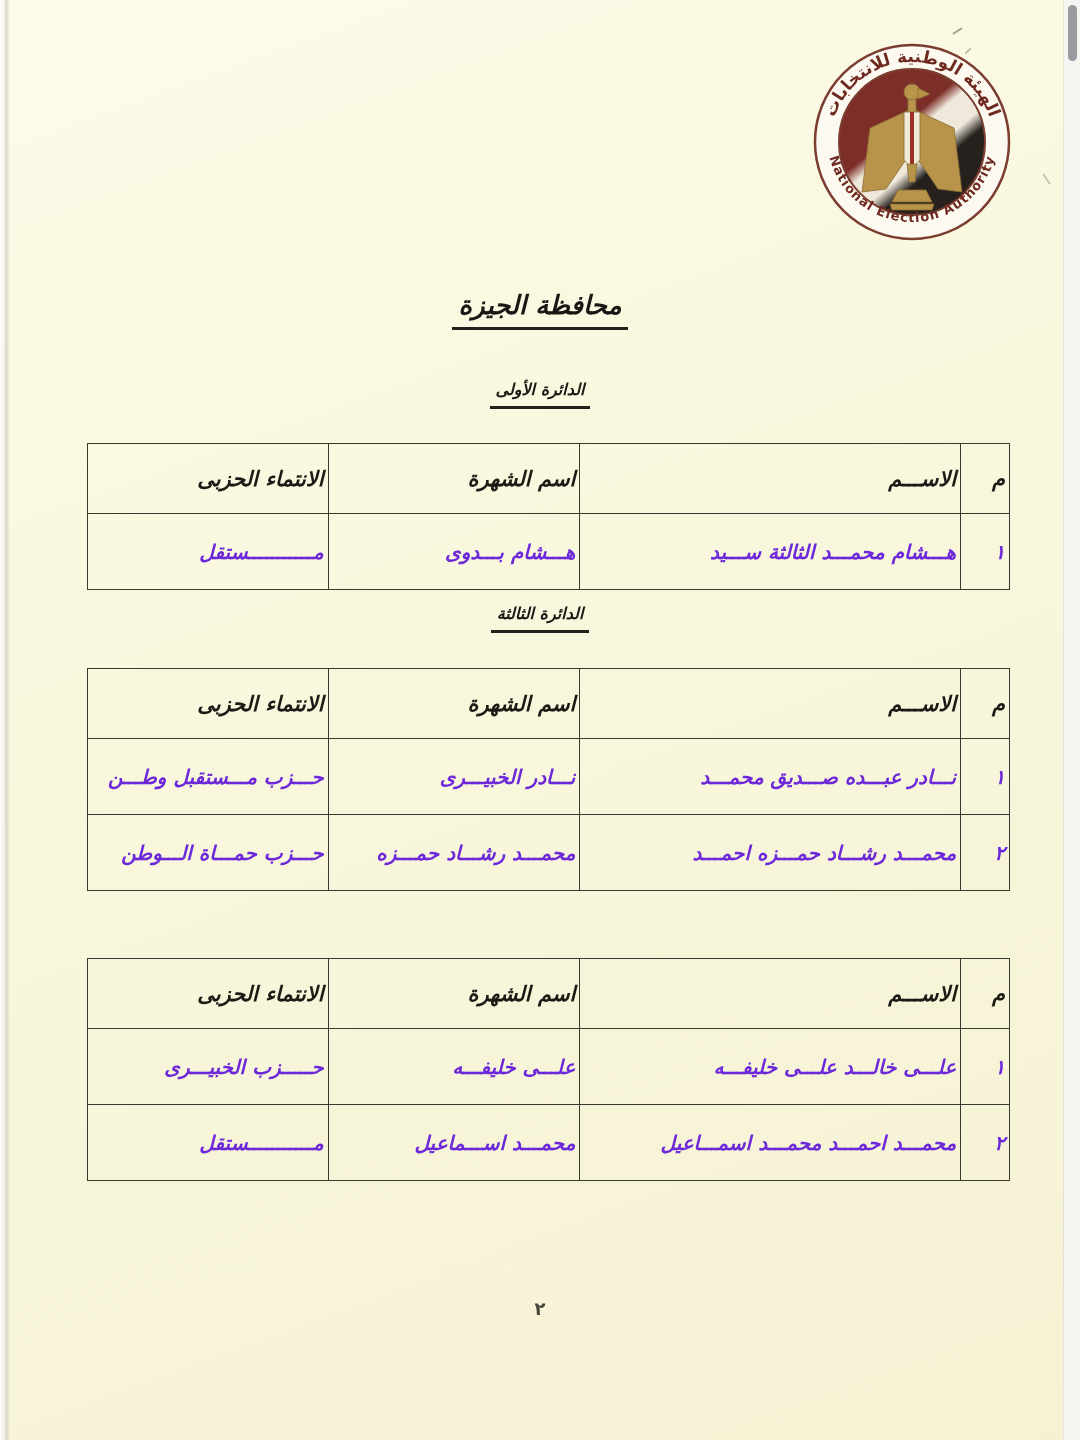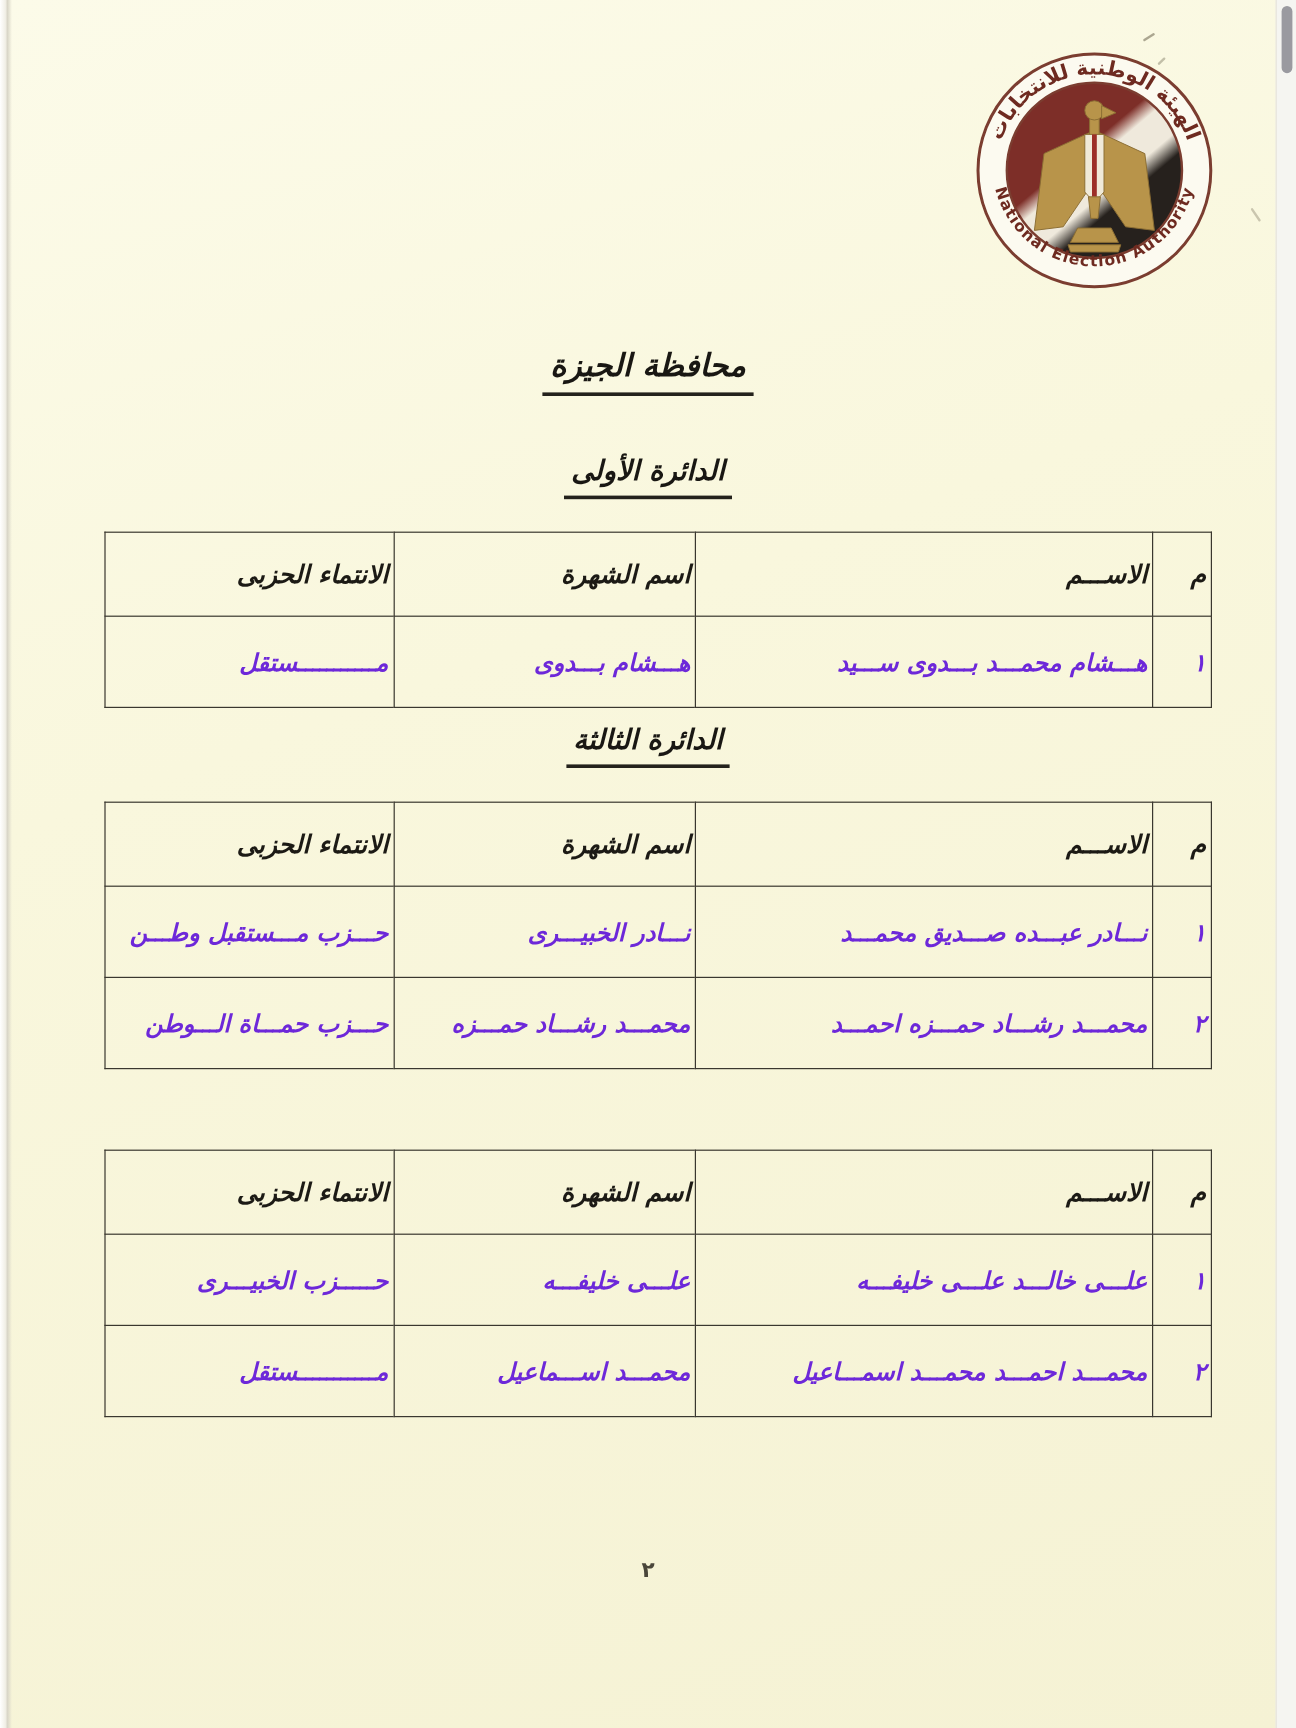--- a/index.html
+++ b/index.html
@@ -39,21 +39,21 @@
 
   .heading-wrap { position: absolute; left: 0; width: 1080px; text-align: center; direction: rtl; }
   .doc-title, .district-title {
     display: inline-block;
     font-weight: bold; font-style: italic;
     color: #191713;
     border-bottom: 3px solid #24221c;
     padding: 0 6px 7px 6px;
   }
   .doc-title { font-size: 26px; }
-  .district-title { font-size: 23px; }
+  .district-title { font-size: 16px; }
   .t-title { top: 290px; }
   .t-d0 { top: 380px; }
   .t-d1 { top: 604px; }
   .t-d2 { top: 898px; }
 
   table.list {
     position: absolute; left: 87px; width: 923px;
     border-collapse: collapse; direction: rtl;
     table-layout: fixed;
     background: transparent;
@@ -150,21 +150,21 @@
       </colgroup>
     <tbody>
         <tr>
       <th>م</th>
       <th>الاســـم</th>
       <th>اسم الشهرة</th>
       <th>الانتماء الحزبى</th>
     </tr>
     <tr>
       <td class="no-cell">١</td>
-      <td>هـــشام محمـــد بـــدوى ســـيد</td>
+      <td>هـــشام محمـــد الثالثة ســـيد</td>
       <td>هـــشام بـــدوى</td>
       <td>مـــــــــــستقل</td>
     </tr>
   </tbody>
     </table>
 
   <div class="heading-wrap t-d1">
     <span class="district-title">الدائرة الثالثة</span>
   </div>
 

